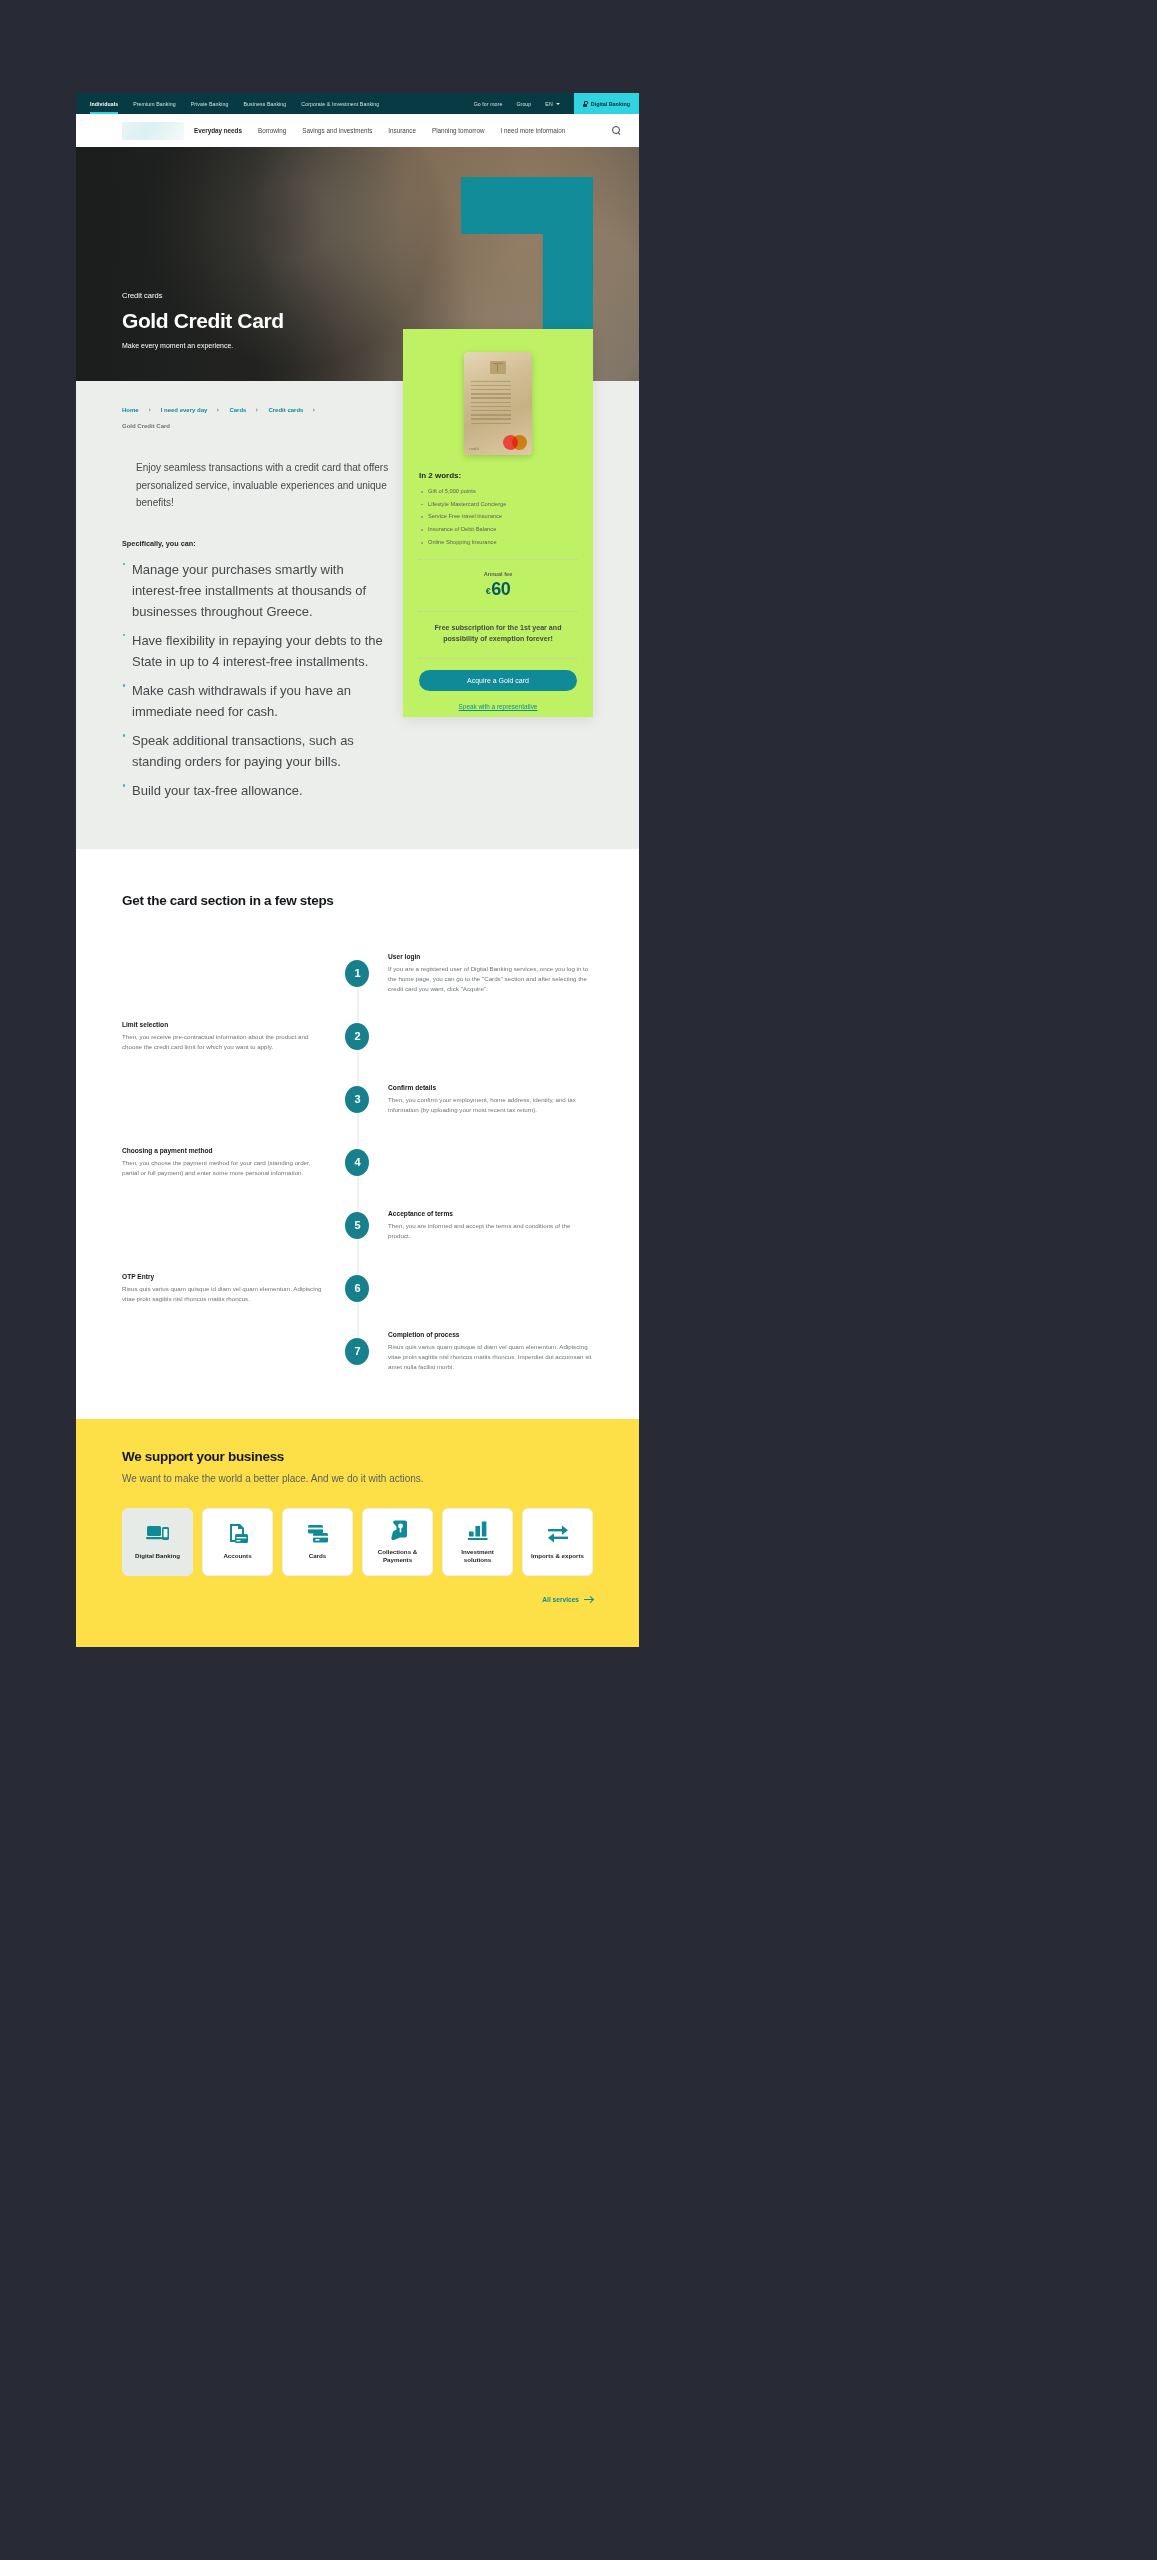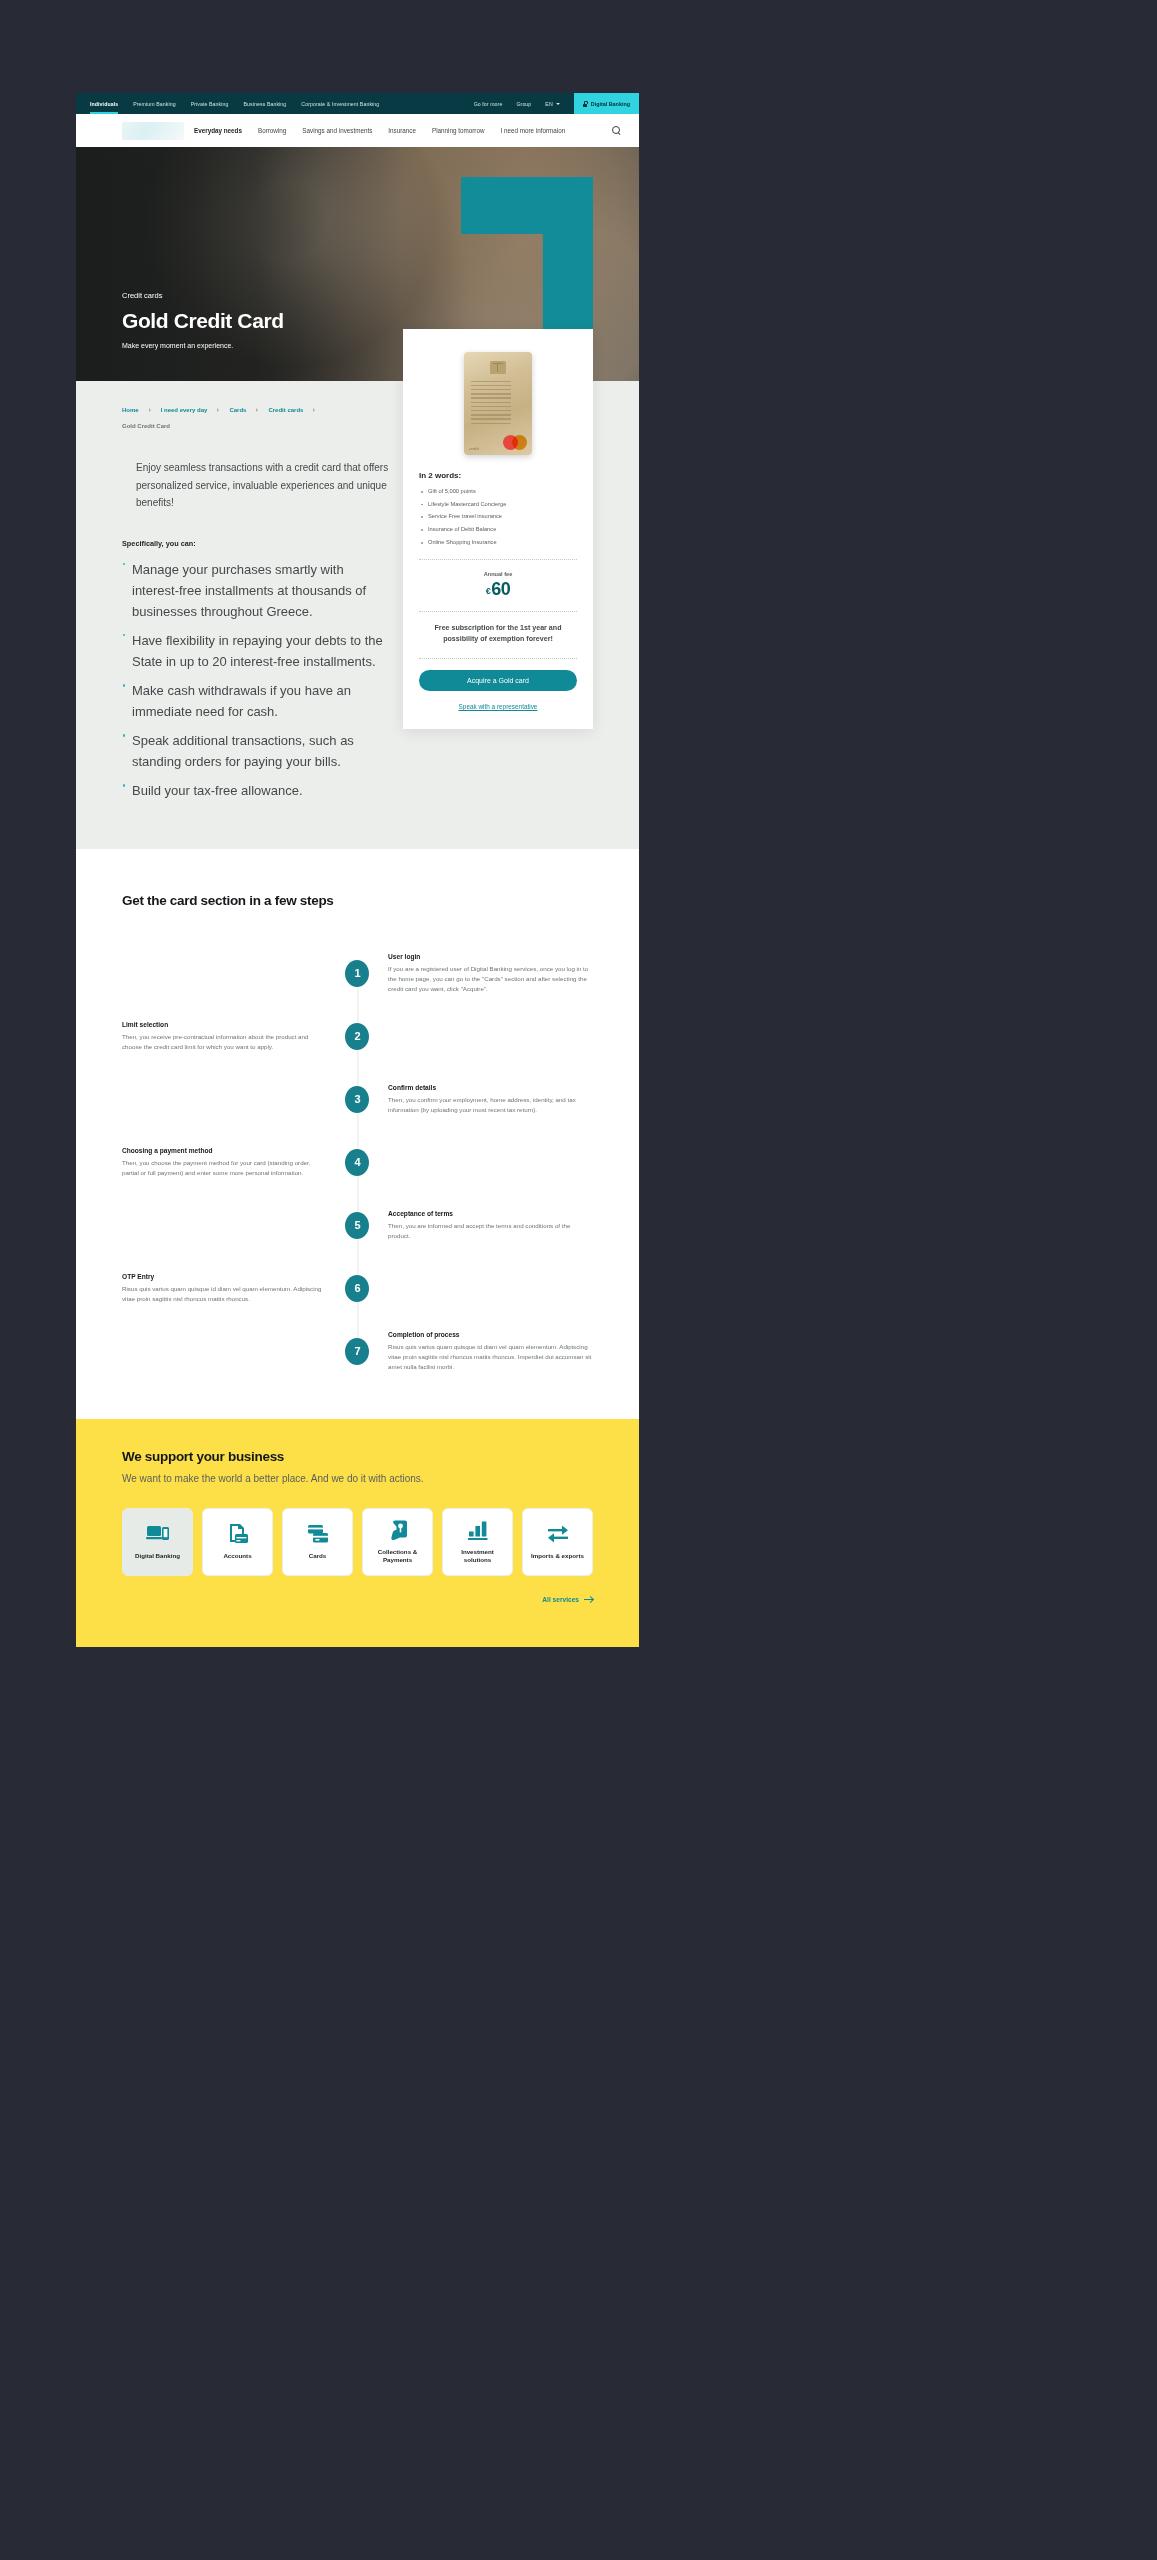--- a/index.html
+++ b/index.html
@@ -265,23 +265,23 @@
     width: 2.4px; height: 2.4px;
     background: #2eb6bf;
     border-radius: 50%;
   }
 
   
   .prodcard {
     position: absolute;
     right: 46px; top: -52px;
     width: 190px;
-    background: #ffffff;
+    background: #bef264;
     box-shadow: 0 3px 14px rgba(0,0,0,0.09);
-    padding: 16px 16px 16px 16px;
+    padding: 16px 16px 4px 16px;
     text-align: center;
     margin-left: 16px;
   }
   .card-art {
     width: 68px; height: 103px;
     margin: 7px auto 16px auto;
     border-radius: 4px;
     background: linear-gradient(160deg, #e6d7b6 0%, #d2bf96 30%, #c6b184 60%, #ddcaa6 100%);
     position: relative;
     box-shadow: 0 2px 6px rgba(0,0,0,0.18);
@@ -590,21 +590,21 @@
       <span class="bc-link">Credit cards</span>
       <span class="bc-sep"></span>
       <span class="bc-current">Gold Credit Card</span>
     </div>
 
     <div class="body-col">
       <p class="lede">Enjoy seamless transactions with a credit card that offers personalized service, invaluable experiences and unique benefits!</p>
       <div class="sub-head">Specifically, you can:</div>
       <ul class="feat">
         <li>Manage your purchases smartly with interest-free installments at thousands of businesses throughout Greece.</li>
-        <li>Have flexibility in repaying your debts to the State in up to 20 interest-free installments.</li>
+        <li>Have flexibility in repaying your debts to the State in up to 4 interest-free installments.</li>
         <li>Make cash withdrawals if you have an immediate need for cash.</li>
         <li>Speak additional transactions, such as standing orders for paying your bills.</li>
         <li>Build your tax-free allowance.</li>
       </ul>
     </div>
 
     <div class="prodcard">
       <div class="card-art">
         <div class="card-chipbox"></div>
         <div class="card-emboss"></div>

